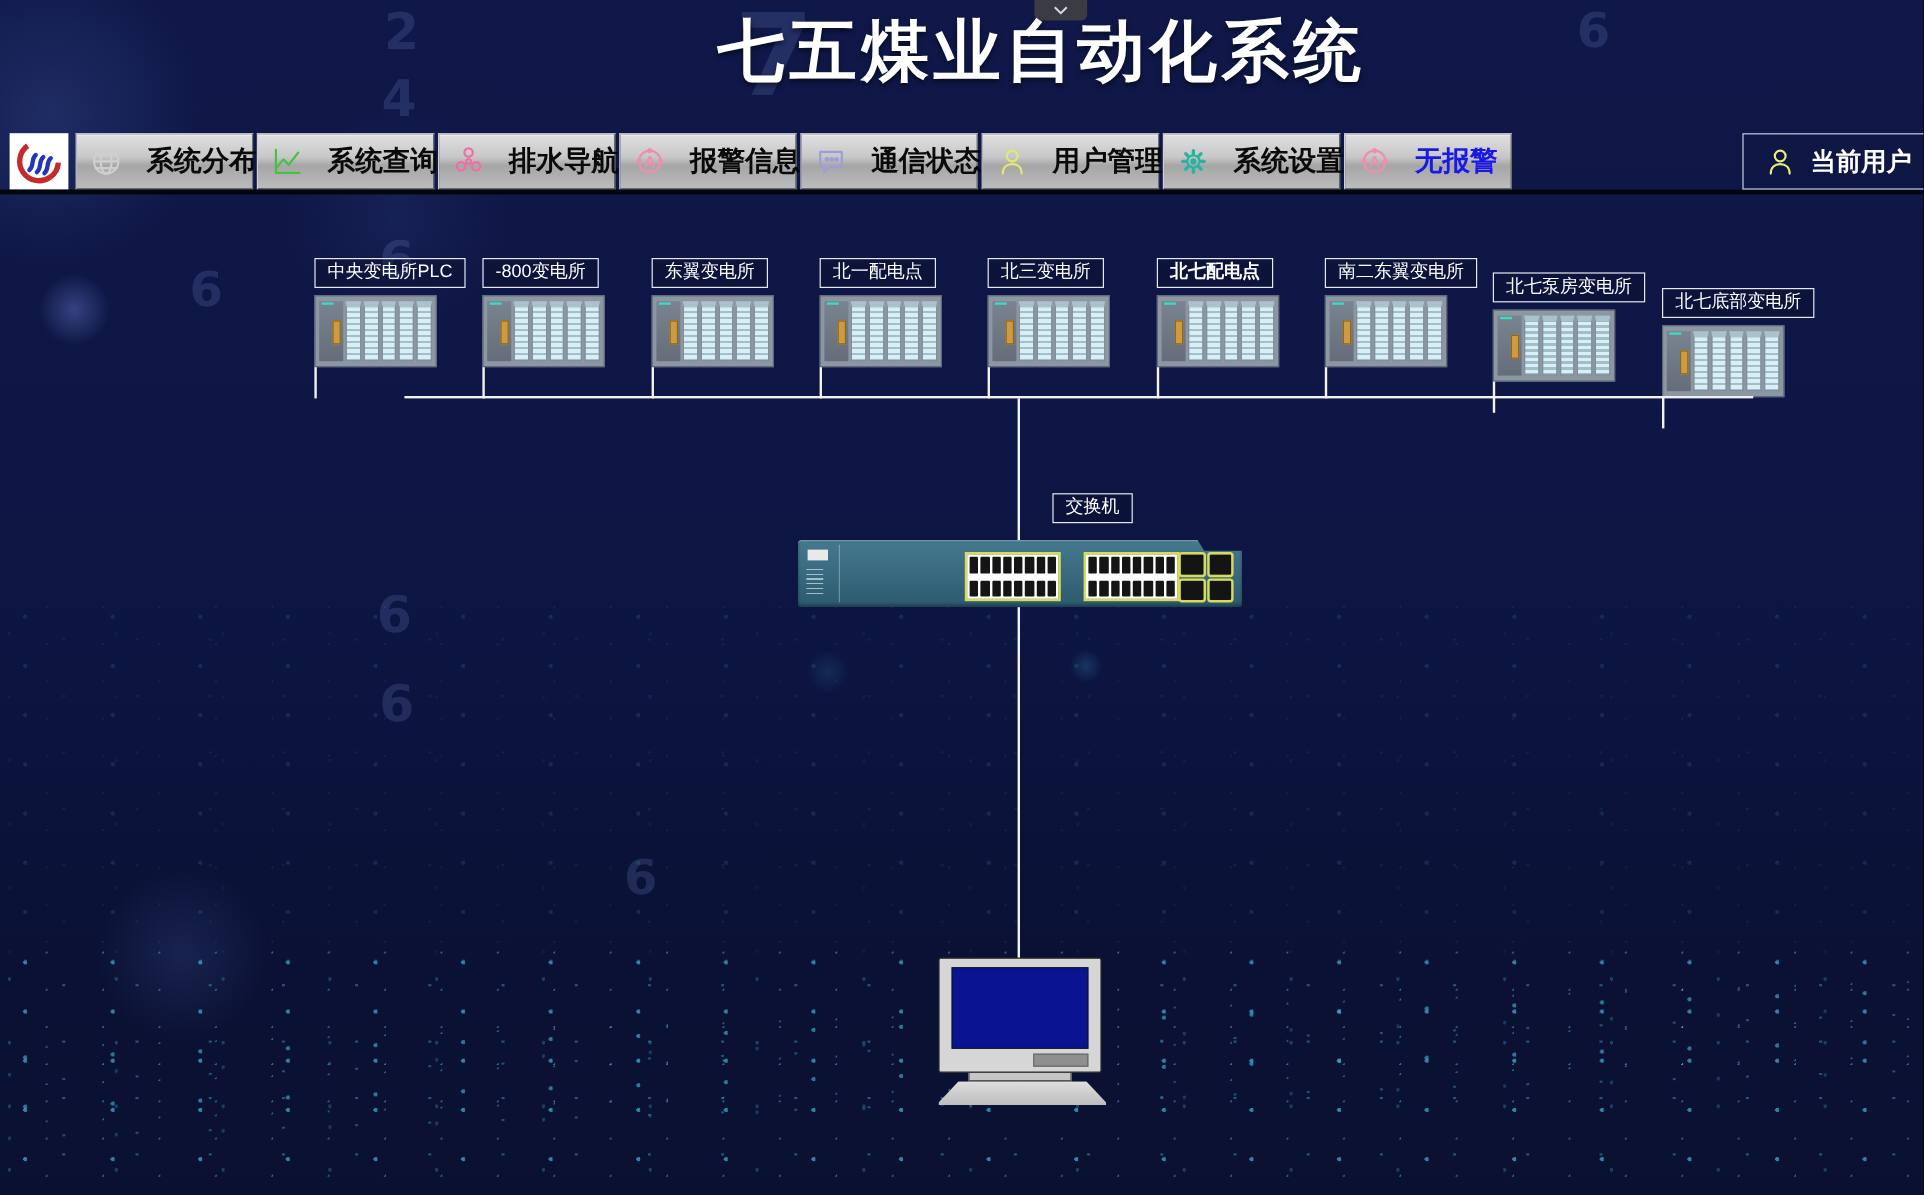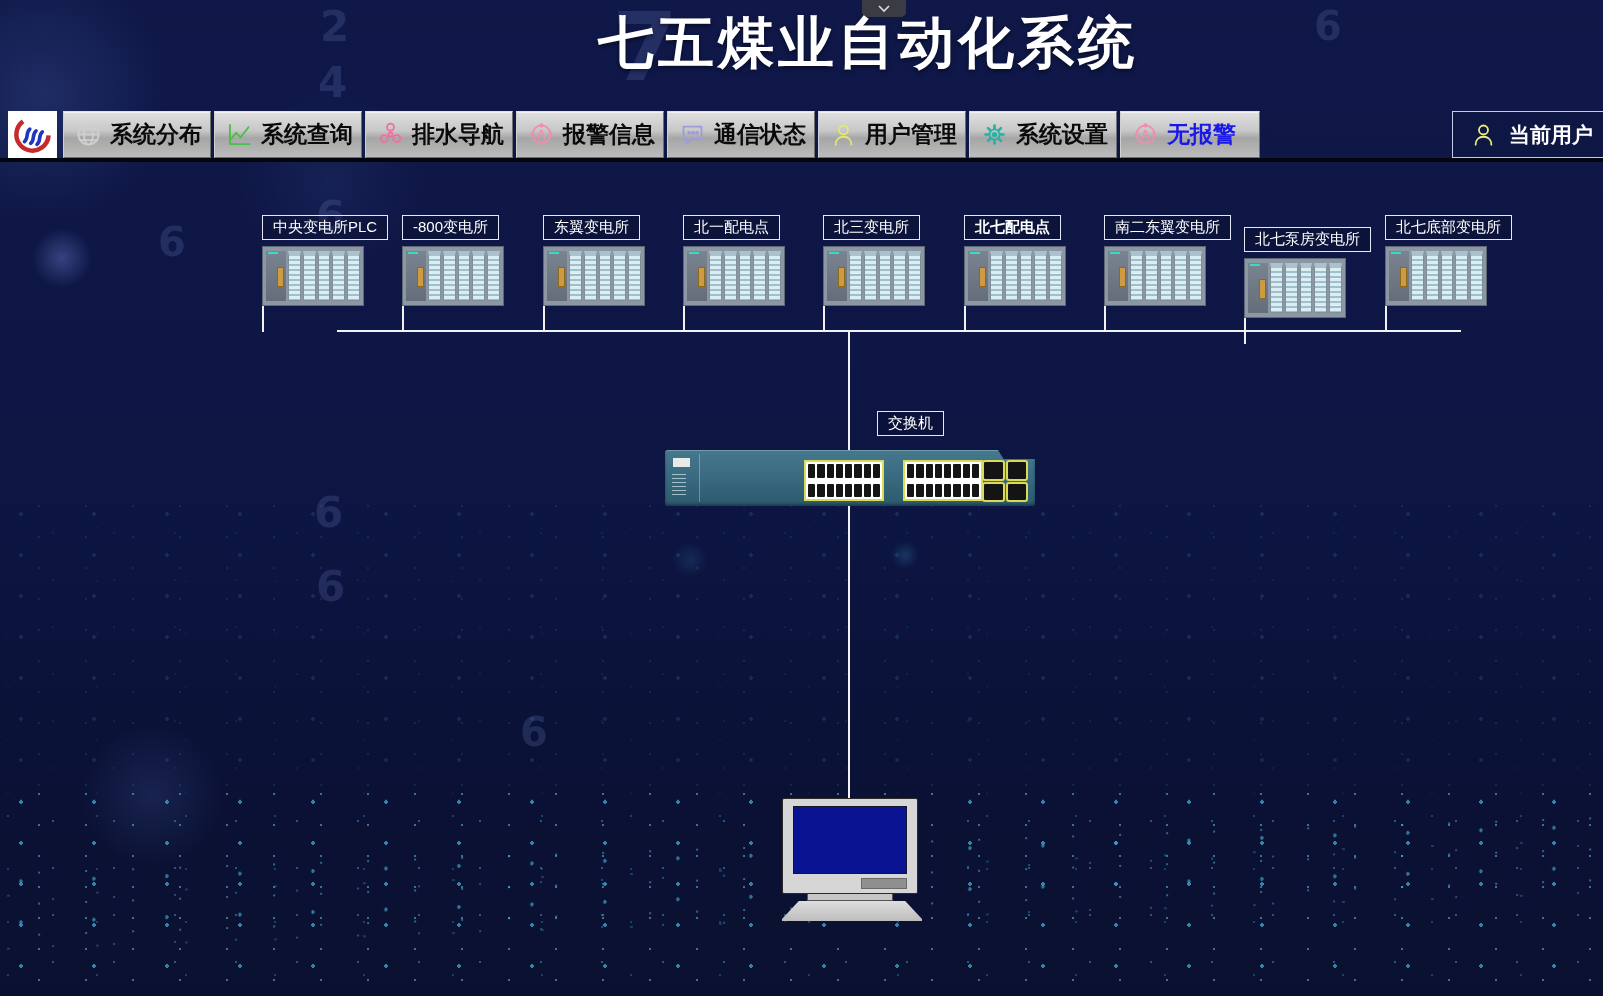--- a/index.html
+++ b/index.html
@@ -39,21 +39,21 @@
     justify-content:center;cursor:pointer;padding:0;}
   
   .page-title{position:absolute;left:868px;top:6px;transform:translateX(-50%);margin:0;
     color:#fff;font-size:56px;font-weight:700;letter-spacing:4px;white-space:nowrap;
     text-shadow:0 2px 4px rgba(0,0,0,.5);}
 
   
   .logo{position:absolute;left:8px;top:111px;width:49px;height:47px;background:#fff;
     display:flex;align-items:center;justify-content:center;}
   .nav-items{position:absolute;left:63px;top:111px;height:47px;display:flex;gap:3px;}
-  .nav-btn{display:flex;align-items:center;gap:8px;padding:0 0 0 10px;width:148px;height:47px;
+  .nav-btn{display:flex;align-items:center;gap:20px;padding:0 0 0 10px;width:148px;height:47px;
     box-sizing:border-box;border:1px solid #6f6f6f;border-top-color:#e2e2e2;border-left-color:#d0d0d0;
     background:linear-gradient(180deg,#e0e0e0 0%,#c7c7c7 42%,#a6a6a6 58%,#bcbcbc 100%);
     box-shadow:inset 0 1px 0 rgba(255,255,255,.55);
     color:#0a0a0a;font-weight:bold;font-size:23px;cursor:pointer;white-space:nowrap;
     font-family:inherit;}
   .nav-btn.narrow{width:140px;}
   .nav-icon{display:flex;align-items:center;justify-content:center;width:28px;height:28px;flex:none;}
   .navbar-underline{position:absolute;left:0;top:158px;width:1603px;height:4px;background:#04060e;}
   .user-box{position:absolute;left:1452px;top:111px;width:190px;height:47px;box-sizing:border-box;
     border:1px solid #c7cbe8;background:rgba(16,24,64,.45);display:flex;align-items:center;
@@ -354,21 +354,21 @@
     <div class="plc">
       <div class="plc-cpu"></div>
     <div class="plc-mod"></div>
           <div class="plc-mod"></div>
           <div class="plc-mod"></div>
           <div class="plc-mod"></div>
           <div class="plc-mod"></div>
         </div>
     <div class="stub"></div>
   </div>
-      <div class="station" style="left: 1385px;">
+      <div class="station" style="left: 1385px; margin-top: 25px;">
     <div class="label-box station-label">北七底部变电所</div>
     <div class="plc">
       <div class="plc-cpu"></div>
     <div class="plc-mod"></div>
           <div class="plc-mod"></div>
           <div class="plc-mod"></div>
           <div class="plc-mod"></div>
           <div class="plc-mod"></div>
         </div>
     <div class="stub"></div>

